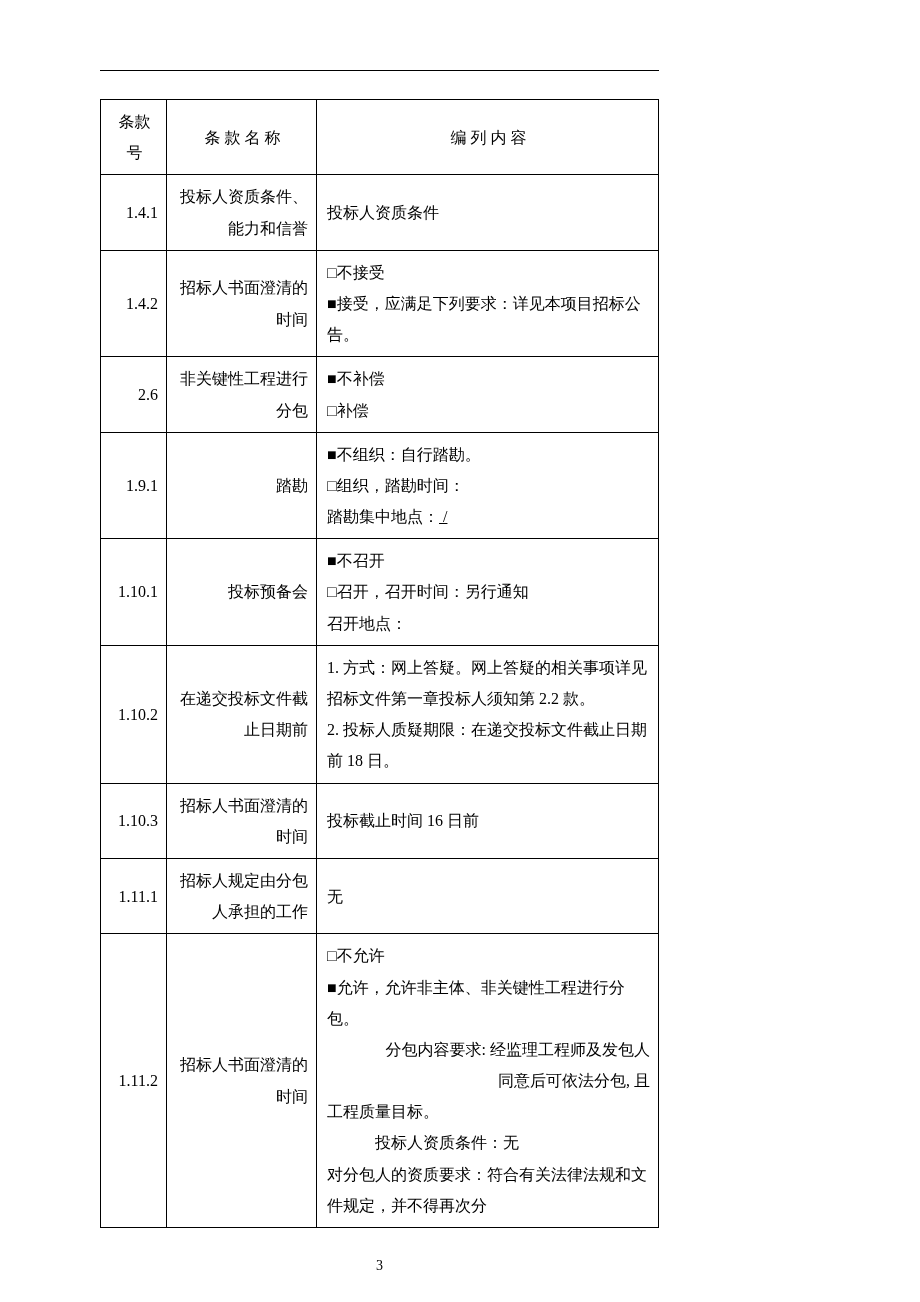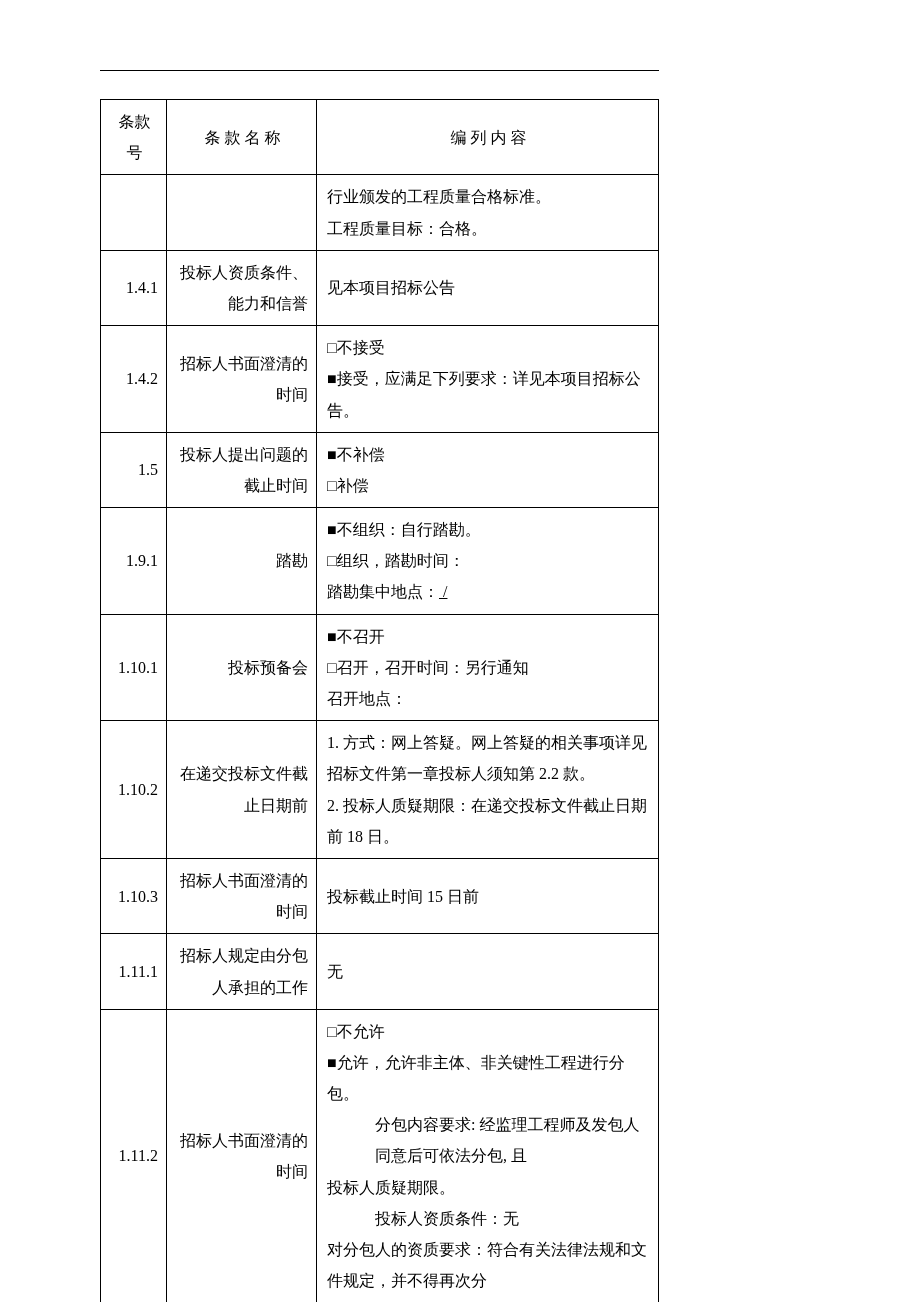--- a/index.html
+++ b/index.html
@@ -37,21 +37,21 @@
   th {
     font-weight: normal;
     text-align: center;
   }
   .col-no   { width: 66px; }
   .col-name { width: 150px; }
   .col-cont { }
   .center { text-align: right; }
   .cell-content { text-align: left; }
   .underline { }
-  .indent { padding-left: 3em; display: inline-block; }
+  .indent { padding-left: 3em; display: inline-block; text-align: right; }
   .page-num {
     text-align: center;
     font-size: 14px;
     margin-top: 30px;
     font-family: "Times New Roman", serif;
   }
   .sq { font-family: "MS Gothic","SimSun",serif; }
   .u-slash { text-decoration: underline; }
 </style>
 </head>
@@ -69,68 +69,63 @@
     </colgroup>
     <thead>
       <tr>
         <th>条款号</th>
         <th>条 款 名 称</th>
         <th>编  列  内  容</th>
       </tr>
     </thead>
     <tbody>
 
-    <tr>
-          <td class="center"></td>
-          <td class="center"></td>
-          <td class="cell-content">行业颁发的工程质量合格标准。<br>工程质量目标：合格。</td>
-        </tr>
         <tr>
           <td class="center">1.4.1</td>
           <td class="center">投标人资质条件、能力和信誉</td>
-          <td class="cell-content">见本项目招标公告</td>
+          <td class="cell-content">投标人资质条件</td>
         </tr>
         <tr>
           <td class="center">1.4.2</td>
           <td class="center">招标人书面澄清的时间</td>
           <td class="cell-content"><span class="sq">□</span>不接受<br><span class="sq">■</span>接受，应满足下列要求：<span class="underline">详见本项目招标公告。</span></td>
         </tr>
         <tr>
-          <td class="center">1.5</td>
-          <td class="center">投标人提出问题的截止时间</td>
+          <td class="center">2.6</td>
+          <td class="center">非关键性工程进行分包</td>
           <td class="cell-content"><span class="sq">■</span>不补偿<br><span class="sq">□</span>补偿</td>
         </tr>
         <tr>
           <td class="center">1.9.1</td>
           <td class="center">踏勘</td>
           <td class="cell-content"><span class="sq">■</span>不组织：自行踏勘。<br><span class="sq">□</span>组织，踏勘时间：<br>踏勘集中地点：<span class="u-slash"> / </span></td>
         </tr>
         <tr>
           <td class="center">1.10.1</td>
           <td class="center">投标预备会</td>
           <td class="cell-content"><span class="sq">■</span>不召开<br><span class="sq">□</span>召开，召开时间：另行通知<br>召开地点：</td>
         </tr>
         <tr>
           <td class="center">1.10.2</td>
           <td class="center">在递交投标文件截止日期前</td>
           <td class="cell-content">1. 方式：网上答疑。网上答疑的相关事项详见招标文件第一章投标人须知第 2.2 款。<br>2. 投标人质疑期限：在递交投标文件截止日期前 18 日。</td>
         </tr>
         <tr>
           <td class="center">1.10.3</td>
           <td class="center">招标人书面澄清的时间</td>
-          <td class="cell-content">投标截止时间 15 日前</td>
+          <td class="cell-content">投标截止时间 16 日前</td>
         </tr>
         <tr>
           <td class="center">1.11.1</td>
           <td class="center">招标人规定由分包人承担的工作</td>
           <td class="cell-content">无</td>
         </tr>
         <tr>
           <td class="center">1.11.2</td>
           <td class="center">招标人书面澄清的时间</td>
-          <td class="cell-content"><span class="sq">□</span>不允许<br><span class="sq">■</span>允许，<span class="underline">允许非主体、非关键性工程进行分包。</span><br><span class="indent underline">分包内容要求: 经监理工程师及发包人同意后可依法分包, 且</span><br><span class="underline">投标人质疑期限。</span><br><span class="indent underline">投标人资质条件：无</span><br><span class="underline">对分包人的资质要求：符合有关法律法规和文件规定，并不得再次分</span></td>
+          <td class="cell-content"><span class="sq">□</span>不允许<br><span class="sq">■</span>允许，<span class="underline">允许非主体、非关键性工程进行分包。</span><br><span class="indent underline">分包内容要求: 经监理工程师及发包人同意后可依法分包, 且</span><br><span class="underline">工程质量目标。</span><br><span class="indent underline">投标人资质条件：无</span><br><span class="underline">对分包人的资质要求：符合有关法律法规和文件规定，并不得再次分</span></td>
         </tr>
       </tbody>
   </table>
 
   <div class="page-num">3</div>
 
 </div>
 
 </body></html>

